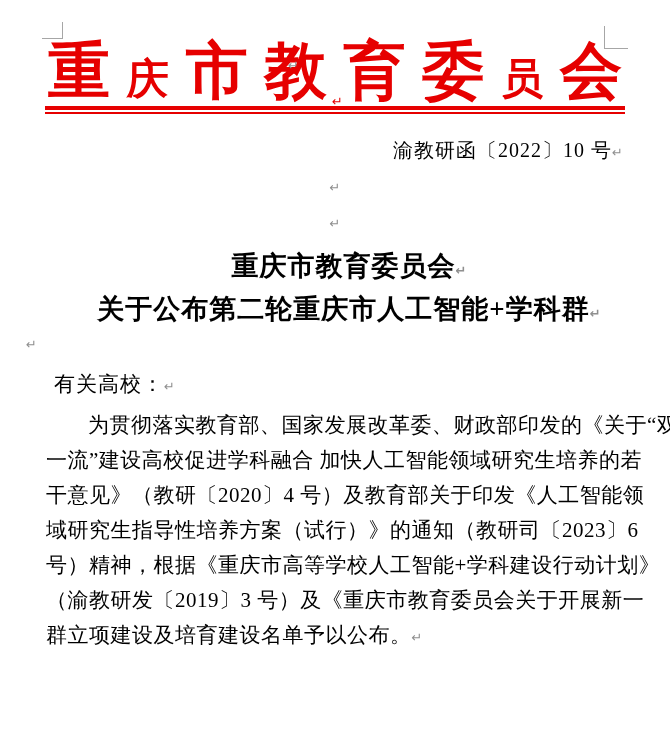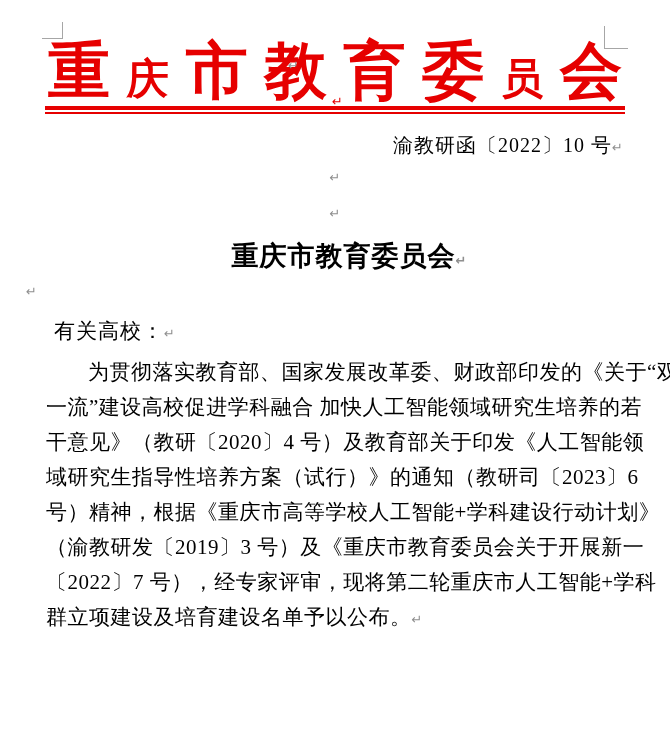--- a/index.html
+++ b/index.html
@@ -30,21 +30,21 @@
     border-top:4px solid #e60000; border-bottom:2px solid #e60000; }
 
   
   .pmark { color:#8f8f8f; font-size:13px;
     font-family:"DejaVu Sans","Liberation Sans",sans-serif; }
   .pmark-header { position:absolute; left:288px; top:58px; }
   .pmark-rule   { position:absolute; left:332px; top:94px; color:#e60000; }
 
   
   .doc-number { margin:20px 46px 0; text-align:right;
-    font-size:20px; line-height:22px; letter-spacing:1px; }
+    font-size:20px; line-height:32px; letter-spacing:1px; }
 
   
   .empty-center { height:36px; line-height:36px; text-align:center; }
   .empty-left   { height:30px; line-height:22px; padding-left:26px; }
 
   
   .title { margin-top:6px; text-align:center; font-weight:bold;
     font-size:27px; line-height:38px; letter-spacing:1px; }
   .title-line { white-space:nowrap;margin-left:29px; }
 
@@ -81,30 +81,30 @@
   <div class="red-rule"></div>
   <span class="pmark pmark-rule">↵</span>
 
   <div class="doc-number"><span>渝教研函〔2022〕10 号</span><span class="pmark">↵</span></div>
 
   <div class="empty-center"><span class="pmark">↵</span></div>
   <div class="empty-center"><span class="pmark">↵</span></div>
 
   <div class="title">
     <div class="title-line"><span>重庆市教育委员会</span><span class="pmark">↵</span></div>
+    <div class="title-line"><span>关于公布第二轮重庆市人工智能+学科群</span><span class="pmark">↵</span></div>
   </div>
 
   <div class="empty-left"><span class="pmark">↵</span></div>
 
   <div class="salutation"><span>有关高校：</span><span class="pmark">↵</span></div>
 
   <div class="body-text">
     <div class="body-line indent">为贯彻落实教育部、国家发展改革委、财政部印发的《关于“双</div>
     <div class="body-line">一流”建设高校促进学科融合 加快人工智能领域研究生培养的若</div>
     <div class="body-line">干意见》（教研〔2020〕4 号）及教育部关于印发《人工智能领</div>
     <div class="body-line">域研究生指导性培养方案（试行）》的通知（教研司〔2023〕6</div>
     <div class="body-line">号）精神，根据《重庆市高等学校人工智能+学科建设行动计划》</div>
     <div class="body-line">（渝教研发〔2019〕3 号）及《重庆市教育委员会关于开展新一</div>
-    <div class="body-line">〔2022〕7 号），经专家评审，现将第二轮重庆市人工智能+学科</div>
     <div class="body-line last"><span>群立项建设及培育建设名单予以公布。</span><span class="pmark">↵</span></div>
   </div>
 
 </div>
 
 </body></html>

